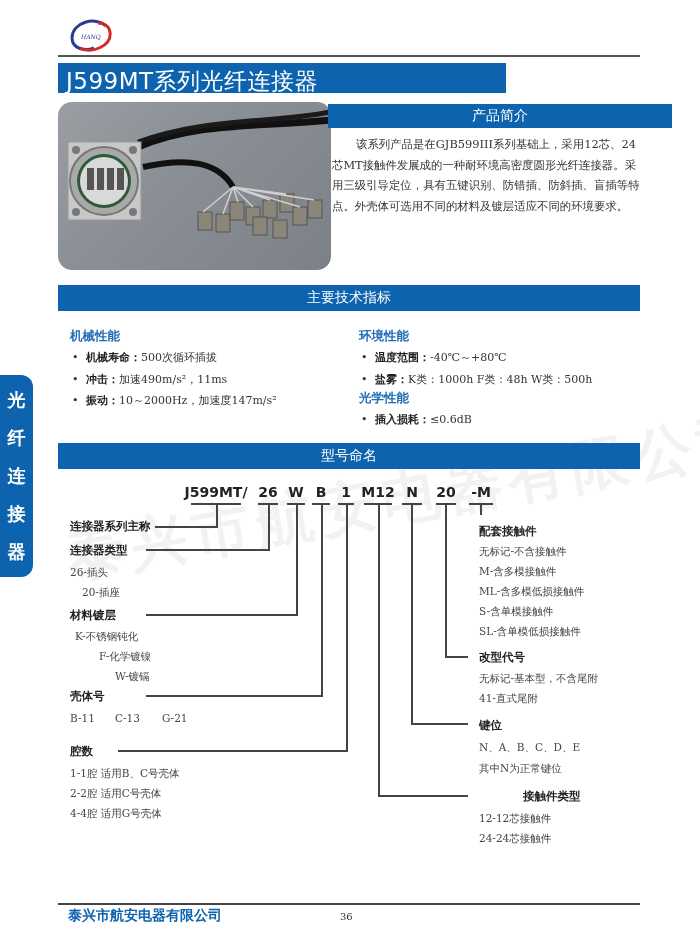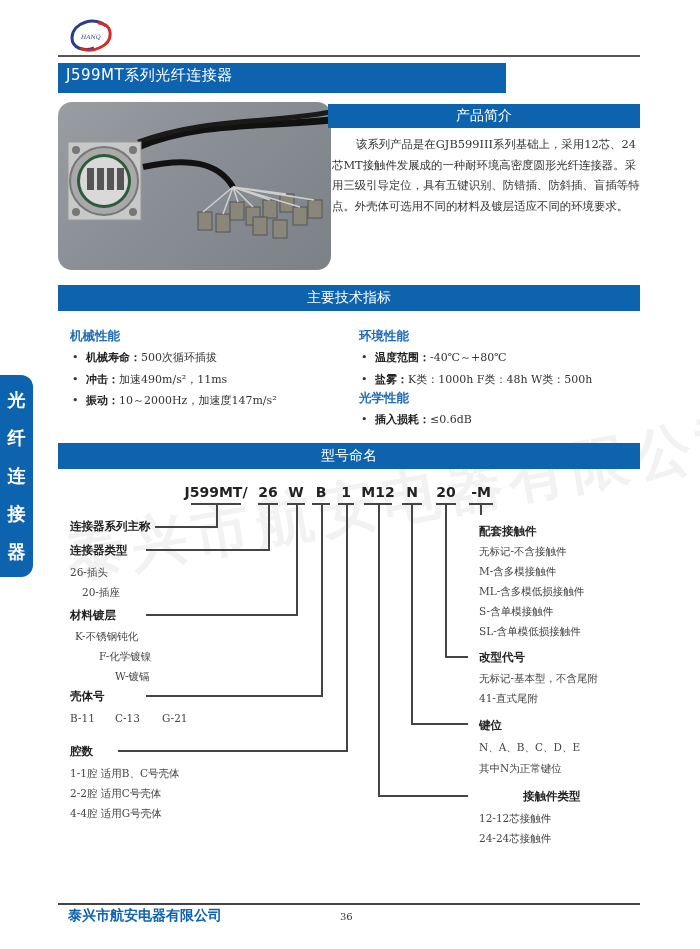--- a/index.html
+++ b/index.html
@@ -3,28 +3,28 @@
 <meta charset="utf-8">
 <style>
   * { box-sizing: border-box; margin: 0; padding: 0; }
   html, body { width: 700px; height: 949px; background: #ffffff; overflow: hidden; }
   body { position: relative; font-family: "DejaVu Serif", "Liberation Serif", serif; color: #333; }
   .abs { position: absolute; }
 
   .logo { left: 66px; top: 18px; width: 50px; height: 36px; }
   .top-rule { left: 58px; top: 55px; width: 582px; height: 2px; background: #555; }
   .title-bar { left: 58px; top: 63px; width: 448px; height: 30px; background: #0d63ad; }
-  .title-text { left: 66px; top: 66px; font-family: "DejaVu Sans", sans-serif; font-size: 15px; color: #fff; letter-spacing: 0.5px; }
+  .title-text { left: 66px; top: 66px; font-family: "DejaVu Sans", sans-serif; font-size: 23px; color: #fff; letter-spacing: 0.5px; }
 
   .photo { left: 58px; top: 102px; width: 273px; height: 168px; border-radius: 14px; overflow: hidden;
            background: linear-gradient(135deg, #9a9ea3 0%, #8b9096 40%, #7c8187 100%); }
 
   .sec-bar { background: #0d63ad; color: #fff; font-family: "DejaVu Sans", sans-serif; font-size: 14px;
              display: flex; align-items: center; justify-content: center; height: 24px; }
-  .intro-bar { left: 328px; top: 104px; width: 312px; }
+  .intro-bar { left: 328px; top: 104px; width: 344px; }
   .intro-text { left: 332px; top: 134px; width: 312px; font-size: 11.4px; line-height: 20.5px; text-indent: 24px; color: #333; }
 
   .tech-bar { left: 58px; top: 285px; width: 582px; height: 26px; }
   .cat { font-family: "DejaVu Sans", sans-serif; color: #1f6cb5; font-size: 12.5px; font-weight: bold; }
   .spec { font-size: 11px; color: #333; white-space: nowrap; }
   .spec b { font-family: "DejaVu Sans", sans-serif; font-weight: bold; color: #222; }
   .bullet { display: inline-block; width: 14px; }
 
   .side-tab { left: 0; top: 375px; width: 33px; height: 202px; background: #0d63ad; border-radius: 0 12px 12px 0;
               display: flex; flex-direction: column; align-items: center; justify-content: space-around; padding: 6px 0; }

